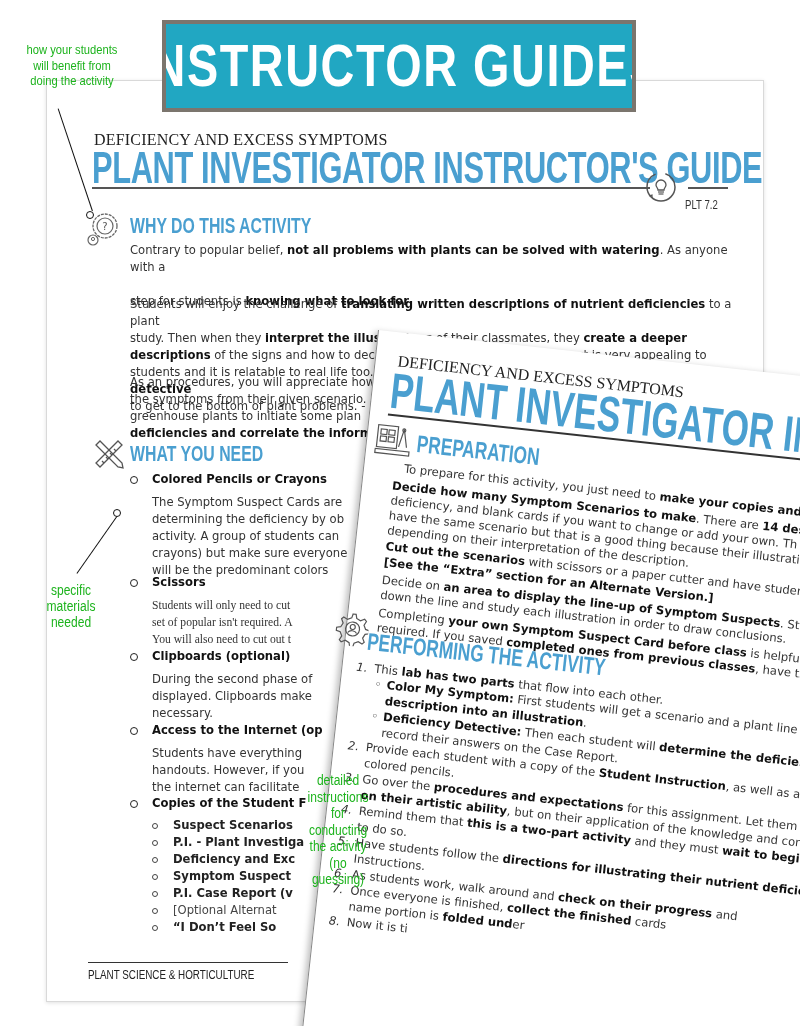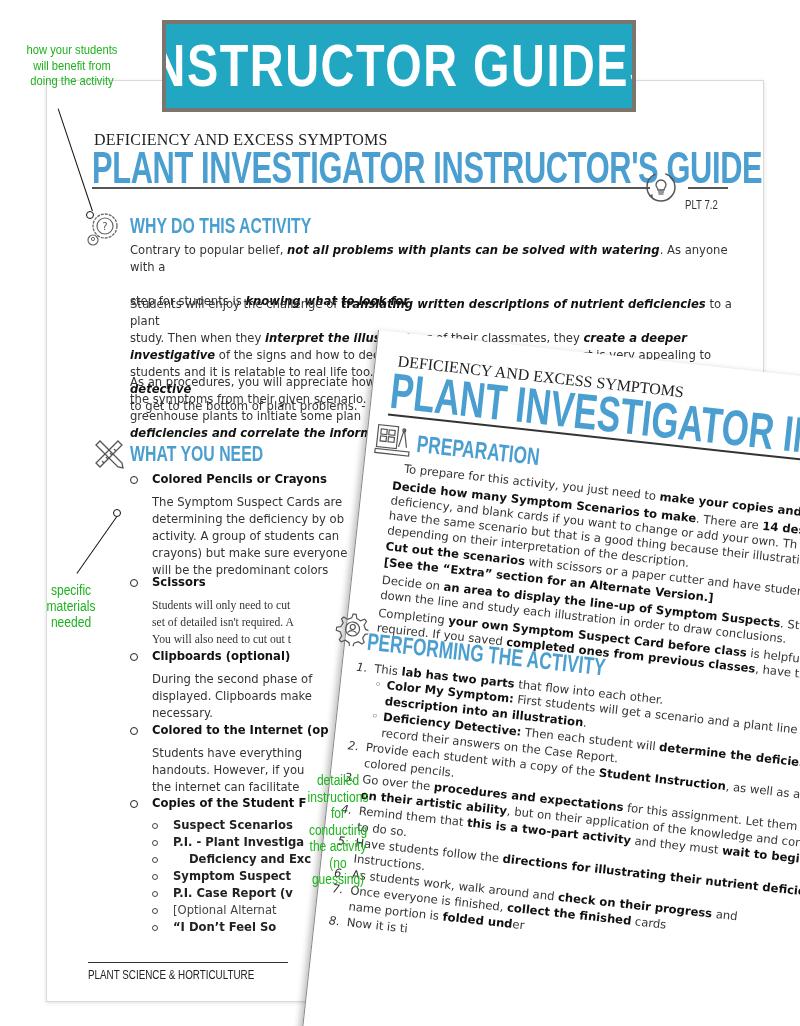--- a/index.html
+++ b/index.html
@@ -9,21 +9,21 @@
   .page-back{position:absolute;left:46px;top:80px;width:716px;height:920px;background:#fff;border:1px solid #d9d9d9;box-shadow:0 1px 4px rgba(0,0,0,0.12);}
   .pb-sub{position:absolute;left:94px;top:131px;font-family:"Liberation Serif",serif;font-size:16px;letter-spacing:0.2px;color:#222;}
   .pb-title{position:absolute;left:92px;top:146px;white-space:nowrap;color:#4a9fd0;font-size:44px;transform:scaleX(0.70);letter-spacing:-0.5px;line-height:44px;}
   .pb-rule{position:absolute;left:92px;top:187px;width:558px;height:2px;background:#555;}
   .pb-rule2{position:absolute;left:688px;top:187px;width:40px;height:2px;background:#555;}
   .pb-bulb{position:absolute;left:644px;top:170px;width:34px;height:34px;}
   .pb-code{position:absolute;left:685px;top:198px;font-family:"Liberation Sans",sans-serif;font-size:12px;transform:scaleX(0.8);transform-origin:left top;color:#333;}
   .sec-head{position:absolute;color:#4a9fd0;font-size:22px;white-space:nowrap;transform:scaleX(0.72);line-height:22px;}
   .sec-icon{position:absolute;}
   .para{position:absolute;left:130px;font-size:11.6px;line-height:17px;color:#333;}
-  .para b{color:#111;font-style:italic;}
+  .para b{color:#111;}
   .pb-bul{position:absolute;left:130px;width:6px;height:6px;border:1.5px solid #222;border-radius:50%;}
   .pb-itemtxt{position:absolute;left:152px;font-size:11.6px;font-weight:bold;color:#111;white-space:nowrap;}
   .pb-desc{position:absolute;left:152px;font-size:11.6px;line-height:17px;color:#333;white-space:nowrap;}
   .pb-sub-bul{position:absolute;left:152px;width:4px;height:4px;border:1.2px solid #444;border-radius:50%;}
   .pb-subtxt{position:absolute;left:173px;font-size:11.6px;font-weight:bold;color:#222;white-space:nowrap;}
   .pb-subtxt.norm{font-weight:normal;color:#444;}
   .pb-footrule{position:absolute;left:88px;top:962px;width:200px;height:1px;background:#333;}
   .pb-footer{position:absolute;left:88px;top:968px;font-family:"Liberation Sans",sans-serif;font-size:12px;transform:scaleX(0.82);transform-origin:left top;color:#222;white-space:nowrap;}
   
   .page-front{position:absolute;left:378px;top:330px;width:720px;height:920px;background:#fff;transform:rotate(6.2deg);transform-origin:0 0;box-shadow:-3px 2px 6px rgba(0,0,0,0.25);border-left:1px solid #888;}
@@ -72,21 +72,21 @@
 
 <div class="para" style="top:242px;width:620px;">
   <span>Contrary to popular belief, </span><b>not all problems with plants can be solved with watering</b><span>. As anyone with a</span><br>
   <br>
   <span>step for students is </span><b>knowing what to look for</b><span>.</span>
 </div>
 
 <div class="para" style="top:296px;width:630px;">
   <span>Students will enjoy the challenge of </span><b>translating written descriptions of nutrient deficiencies</b><span> to a plant</span><br>
   <span>study. Then when they </span><b>interpret the illustrations</b><span> of their classmates, they </span><b>create a deeper</b><br>
-  <b>investigative</b><span> of the signs and how to decipher them. The investigative aspect is very appealing to</span><br>
+  <b>descriptions</b><span> of the signs and how to decipher them. The investigative aspect is very appealing to</span><br>
   <span>students and it is relatable to real life too. In the real world, </span><b>every grower has to be their own detective</b><br>
   <span>to get to the bottom of plant problems. -</span><span> Private Investigator but a </span><i>Plant</i><span> Investigator</span>
 </div>
 
 <div class="para" style="top:374px;">
   <span>As an procedures, you will appreciate how</span><br>
   <span>the symptoms from their given scenario.</span><br>
   <span>greenhouse plants to initiate some plan</span><br>
   <b>deficiencies and correlate the informat</b>
 </div>
@@ -110,49 +110,49 @@
   <span>determining the deficiency by ob</span><br>
   <span>activity. A group of students can</span><br>
   <span>crayons) but make sure everyone</span><br>
   <span>will be the predominant colors</span>
 </div>
 
 <div class="pb-bul" style="top:579px;"></div>
 <div class="pb-itemtxt" style="top:575px;">Scissors</div>
 <div class="pb-desc" style="top:597px;font-family:Liberation Serif, serif;">
   <span>Students will only need to cut</span><br>
-  <span>set of detailed isn't required. A</span><br>
+  <span>set of popular isn't required. A</span><br>
   <span>You will also need to cut out t</span>
 </div>
 
 <div class="pb-bul" style="top:653px;"></div>
 <div class="pb-itemtxt" style="top:649px;">Clipboards (optional)</div>
 <div class="pb-desc" style="top:671px;">
   <span>During the second phase of</span><br>
   <span>displayed. Clipboards make</span><br>
   <span>necessary.</span>
 </div>
 
 <div class="pb-bul" style="top:727px;"></div>
-<div class="pb-itemtxt" style="top:723px;">Colored to the Internet (op</div>
+<div class="pb-itemtxt" style="top:723px;">Access to the Internet (op</div>
 <div class="pb-desc" style="top:745px;">
   <span>Students have everything</span><br>
   <span>handouts. However, if you</span><br>
   <span>the internet can facilitate</span>
 </div>
 
 <div class="pb-bul" style="top:800px;"></div>
 <div class="pb-itemtxt" style="top:796px;text-align:center;">Copies of the Student F</div>
 
 <div class="pb-sub-bul" style="top:823px;"></div>
 <div class="pb-subtxt" style="top:818px;">Suspect Scenarios</div>
 <div class="pb-sub-bul" style="top:840px;"></div>
 <div class="pb-subtxt" style="top:835px;">P.I. - Plant Investiga</div>
 <div class="pb-sub-bul" style="top:857px;"></div>
-<div class="pb-subtxt" style="top:852px;margin-left:16px;">Deficiency and Exc</div>
+<div class="pb-subtxt" style="top:852px;">Deficiency and Exc</div>
 <div class="pb-sub-bul" style="top:874px;"></div>
 <div class="pb-subtxt" style="top:869px;text-align:center;">Symptom Suspect</div>
 <div class="pb-sub-bul" style="top:891px;"></div>
 <div class="pb-subtxt" style="top:886px;">P.I. Case Report (v</div>
 <div class="pb-sub-bul" style="top:908px;"></div>
 <div class="pb-subtxt norm" style="top:903px;">[Optional Alternat</div>
 <div class="pb-sub-bul" style="top:925px;"></div>
 <div class="pb-subtxt" style="top:920px;">“I Don’t Feel So</div>
 
 <div class="pb-footrule"></div>

